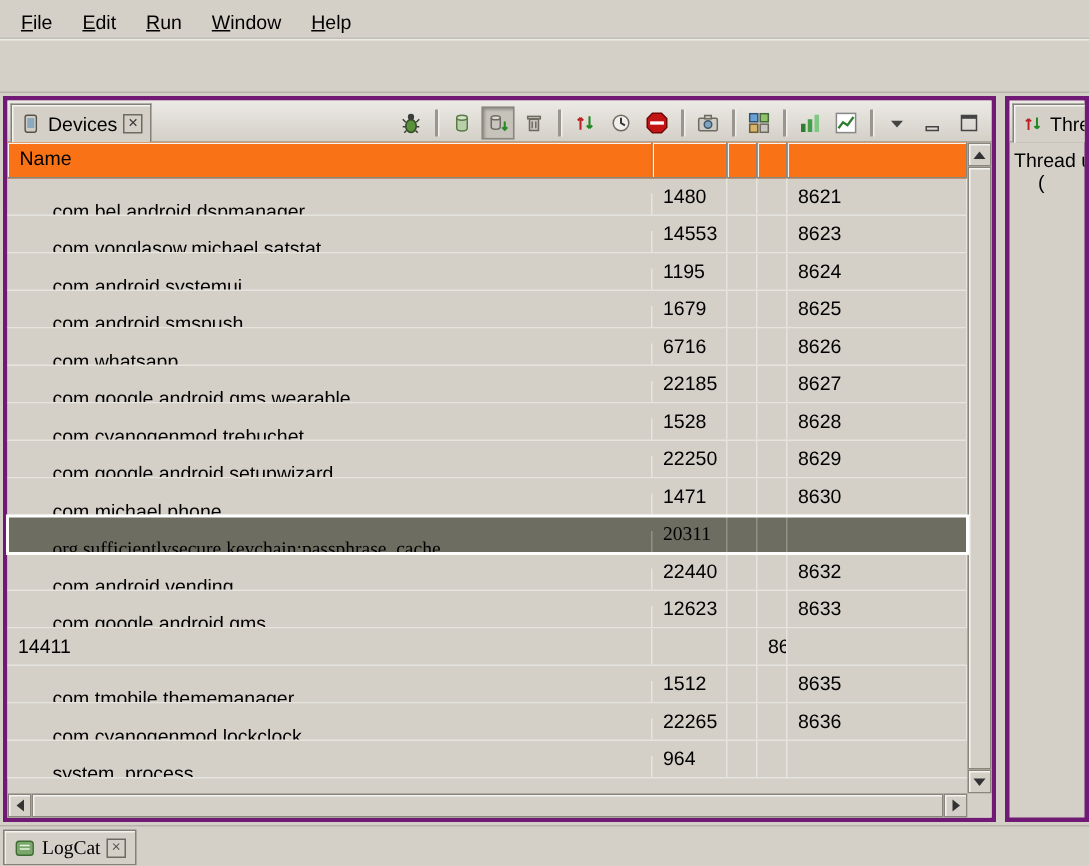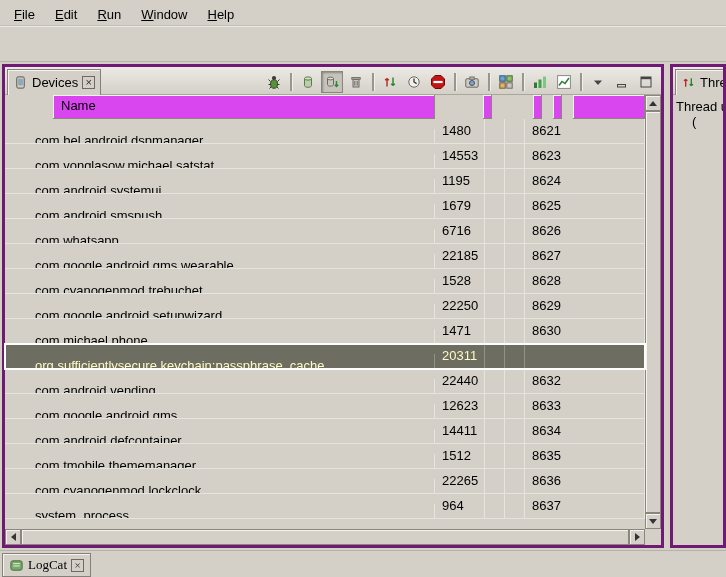--- a/index.html
+++ b/index.html
@@ -42,31 +42,31 @@
   .panel-toolbar { position:absolute; right:3px; top:2px; height:25px; display:flex; align-items:center; }
   .tb-btn { width:22px; height:22px; display:flex; align-items:center; justify-content:center; margin:0 1px; }
   .tb-btn svg { width:16px; height:16px; }
   .tb-btn.pressed { background:#c6c3bb; border:1px solid #8a867c; box-shadow:inset 1px 1px 2px rgba(0,0,0,.3); }
   .tb-sep { width:2px; height:18px; margin:0 4px; background:#9a968d; box-shadow:1px 0 0 #f0efeb; }
 
   
   .table-area { position:absolute; top:28px; left:0; right:0; bottom:0; background:#d4d0c8; }
   .theader { display:grid; grid-template-columns:430px 50px 20px 20px 1fr;
              width:calc(100% - 16px); height:24px; }
-  .th { background:#d946ef; border-right:1px solid #8a867c; border-bottom:1px solid #8a867c;
+  .th { background:#f97316; border-right:1px solid #8a867c; border-bottom:1px solid #8a867c;
         box-shadow:inset 1px 1px 0 #f4f3f0; line-height:22px; padding-left:8px;
-        overflow:hidden; white-space:nowrap;margin-left:48px; }
+        overflow:hidden; white-space:nowrap; }
   .rows { width:calc(100% - 16px); }
   .trow { display:grid; grid-template-columns:430px 50px 20px 20px 1fr; height:25px;
           line-height:24px; border-bottom:1px solid #e6e4de; background:#d4d0c8; }
   .td { overflow:hidden; white-space:nowrap; border-right:1px solid #e6e4de; }
   .td.name { padding-left:30px;margin-top:10px; }
   .td.pid, .td.port { padding-left:7px; }
-  .trow.selected { background:var(--sel-bg,#6e6d62); color:#fef9c3; position:relative; z-index:2;
-                   outline:2px solid #fff; outline-offset:-1px; border-bottom-color:#fff; }
+  .trow.selected { background:var(--sel-bg,#6e6d62); color:#000000; position:relative; z-index:2;
+                   outline:2px solid #fff; outline-offset:-1px; border-bottom-color:#fff;font-family:Liberation Serif, serif; }
   .trow.selected .td { border-right-color:rgba(255,255,255,.25); }
 
   
   .vscroll { position:absolute; top:0; right:0; width:16px; bottom:16px; background:#c8c4bc; }
   .hscroll { position:absolute; left:0; right:16px; bottom:0; height:16px; background:#c8c4bc; }
   .sb-btn { position:absolute; width:16px; height:16px; background:#d4d0c8; border:1px solid #8a867c;
             box-shadow:inset 1px 1px 0 #f4f3f0; display:flex; align-items:center; justify-content:center; }
   .vscroll .up { top:0; left:0; }   .vscroll .down { bottom:0; left:0; }
   .hscroll .left { left:0; top:0; } .hscroll .right { right:0; top:0; }
   .vthumb { position:absolute; left:0; top:16px; bottom:16px; width:16px; background:#d4d0c8;
@@ -303,21 +303,20 @@
     <div class="td port">8632</div>
   </div>
             <div class="trow">
     <div class="td name">com.google.android.gms</div>
     <div class="td pid">12623</div>
     <div class="td c3"></div>
     <div class="td c4"></div>
     <div class="td port">8633</div>
   </div>
             <div class="trow">
-    <div class="td name">com.android.defcontainer</div>
     <div class="td pid">14411</div>
     <div class="td c3"></div>
     <div class="td c4"></div>
     <div class="td port">8634</div>
   </div>
             <div class="trow">
     <div class="td name">com.tmobile.thememanager</div>
     <div class="td pid">1512</div>
     <div class="td c3"></div>
     <div class="td c4"></div>
@@ -328,21 +327,20 @@
     <div class="td pid">22265</div>
     <div class="td c3"></div>
     <div class="td c4"></div>
     <div class="td port">8636</div>
   </div>
             <div class="trow">
     <div class="td name">system_process</div>
     <div class="td pid">964</div>
     <div class="td c3"></div>
     <div class="td c4"></div>
-    <div class="td port">8637</div>
   </div>
           </div>
 
         <div class="vscroll">
           <div class="sb-btn up">
               <span class="arr-up"></span>
             </div>
           <div class="vthumb"></div>
           <div class="sb-btn down">
               <span class="arr-down"></span>

